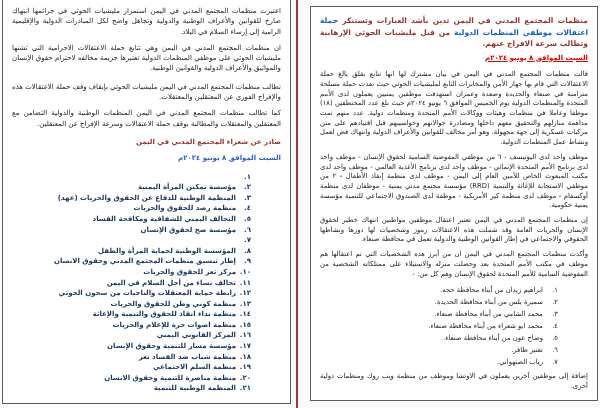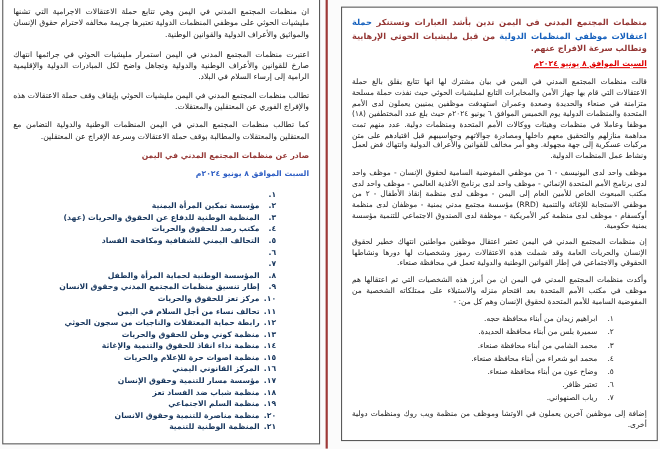--- a/index.html
+++ b/index.html
@@ -37,48 +37,49 @@
   .num-list .num{min-width:12px;flex:0 0 auto;margin-left:3px;}
   .rp .num-list .li{font-size:6.8px;line-height:12px;color:#1a1a1a;}
   .lp .num-list .li{font-size:7px;line-height:10.6px;font-weight:bold;}
   .closing{margin-top:3px;}
 </style>
 </head>
 <body>
 
 <div class="page lp" id="page-left" style="border-color: rgb(90, 90, 90);">
   <div class="content">
+    <p>اعتبرت منظمات المجتمع المدني في اليمن استمرار مليشيات الحوثي في جرائمها انتهاك صارخ للقوانين والأعراف الوطنية والدولية وتجاهل واضح لكل المبادرات الدولية والإقليمية الرامية إلى إرساء السلام في البلاد.</p>
     <p style="margin-bottom:8px;">ان منظمات المجتمع المدني في اليمن وهي تتابع حملة الاعتقالات الاجرامية التي تشنها مليشيات الحوثي على موظفي المنظمات الدولية تعتبرها جريمة مخالفه لاحترام حقوق الإنسان والمواثيق والأعراف الدولية والقوانين الوطنية.</p>
-    <p>اعتبرت منظمات المجتمع المدني في اليمن استمرار مليشيات الحوثي في جرائمها انتهاك صارخ للقوانين والأعراف الوطنية والدولية وتجاهل واضح لكل المبادرات الدولية والإقليمية الرامية إلى إرساء السلام في البلاد.</p>
     <p>تطالب منظمات المجتمع المدني في اليمن مليشيات الحوثي بإيقاف وقف حملة الاعتقالات هذه والإفراج الفوري عن المعتقلين والمعتقلات.</p>
     <p>كما تطالب منظمات المجتمع المدني في اليمن المنظمات الوطنية والدولية التضامن مع المعتقلين والمعتقلات والمطالبة بوقف حملة الاعتقالات وسرعة الإفراج عن المعتقلين.</p>
-    <p class="issued" style="color: rgb(148, 54, 52);">صادر عن منظمات المجتمع المدني في اليمن</p>
+    <p class="issued" style="color: rgb(148, 54, 52);">صادر عن شعراء المجتمع المدني في اليمن</p>
     <p class="issued second" style="color: rgb(47, 95, 196);">السبت الموافق ٨ يونيو ٢٠٢٤م</p>
     <div class="num-list">
         <div class="li" style="color: rgb(23, 54, 93);">
           <span class="num">١.</span>
         </div>
         <div class="li" style="color: rgb(23, 54, 93);">
           <span class="num">٢.</span>
           <span>مؤسسة تمكين المرأة اليمنية</span>
         </div>
         <div class="li" style="color: rgb(23, 54, 93);">
           <span class="num">٣.</span>
           <span>المنظمة الوطنية للدفاع عن الحقوق والحريات (عهد)</span>
         </div>
         <div class="li" style="color: rgb(23, 54, 93);">
           <span class="num">٤.</span>
-          <span>مكتب رصد للحقوق والحريات</span>
+          <span>منظمة رصد للحقوق والحريات</span>
         </div>
         <div class="li" style="color: rgb(23, 54, 93);">
           <span class="num">٥.</span>
           <span>التحالف اليمني للشفافية ومكافحة الفساد</span>
         </div>
         <div class="li" style="color: rgb(23, 54, 93);">
           <span class="num">٦.</span>
+          <span>مؤسسة صح لحقوق الإنسان</span>
         </div>
         <div class="li" style="color: rgb(23, 54, 93);">
           <span class="num">٧.</span>
         </div>
         <div class="li" style="color: rgb(23, 54, 93);">
           <span class="num">٨.</span>
           <span>المؤسسة الوطنية لحماية المرأة والطفل</span>
         </div>
         <div class="li" style="color: rgb(23, 54, 93);">
           <span class="num">٩.</span>
@@ -138,21 +139,21 @@
 
 <div class="divider" style="background: rgb(158, 58, 56);"></div>
 
 <div class="page rp" id="page-right" style="border-color: rgb(90, 90, 90);">
   <div class="content">
     <p class="doc-title"><span class="t-maroon" style="color: rgb(148, 54, 52);">منظمات المجتمع المدني في اليمن تدين بأشد العبارات وتستنكر </span><span class="t-blue" style="color: rgb(21, 96, 189);">حملة اعتقالات موظفي المنظمات الدولية</span><span class="t-maroon" style="color: rgb(148, 54, 52);"> من قبل مليشيات الحوثي الإرهابية وتطالب سرعة الافراج عنهم.</span></p>
     <p class="date-line" style="color: rgb(224, 0, 0);">السبت الموافق ٨ يونيو ٢٠٢٤م</p>
     <p>قالت منظمات المجتمع المدني في اليمن في بيان مشترك لها انها تتابع بقلق بالغ حملة الاعتقالات التي قام بها جهاز الأمن والمخابرات التابع لمليشيات الحوثي حيث نفذت حملة مسلحة متزامنة في صنعاء والحديدة وصعدة وعمران استهدفت موظفين يمنيين يعملون لدى الأمم المتحدة والمنظمات الدولية يوم الخميس الموافق ٦ يونيو ٢٠٢٤م حيث بلغ عدد المختطفين (١٨) موظفا وعاملا في منظمات وهيئات ووكالات الأمم المتحدة ومنظمات دولية. عدد منهم تمت مداهمة منازلهم والتحقيق معهم داخلها ومصادرة جوالاتهم وحواسيبهم قبل اقتيادهم على متن مركبات عسكرية إلى جهة مجهولة. وهو أمر مخالف للقوانين والأعراف الدولية وانتهاك فض لعمل ونشاط عمل المنظمات الدولية.</p>
     <p>موظف واحد لدى اليونيسف - ٦ من موظفي المفوضية السامية لحقوق الإنسان - موظف واحد لدى برنامج الأمم المتحدة الإنمائي - موظف واحد لدى برنامج الأغذية العالمي - موظف واحد لدى مكتب المبعوث الخاص للأمين العام إلى اليمن - موظف لدى منظمة إنقاذ الأطفال - ٢ من موظفي الاستجابة للإغاثة والتنمية (RRD) مؤسسة مجتمع مدني يمنية - موظفان لدى منظمة أوكسفام - موظف لدى منظمة كير الأمريكية - موظفة لدى الصندوق الاجتماعي للتنمية مؤسسة يمنية حكومية.</p>
     <p>إن منظمات المجتمع المدني في اليمن تعتبر اعتقال موظفين مواطنين انتهاك خطير لحقوق الإنسان والحريات العامة وقد شملت هذه الاعتقالات رموز وشخصيات لها دورها ونشاطها الحقوقي والاجتماعي في إطار القوانين الوطنية والدولية تعمل في محافظة صنعاء.</p>
-    <p>وأكدت منظمات المجتمع المدني في اليمن ان من أبرز هذه الشخصيات التي تم اعتقالها هم موظف في مكتب الأمم المتحدة بعد اقتحام منزله والاستيلاء على ممتلكاته الشخصية من المفوضية السامية للأمم المتحدة لحقوق الإنسان وهم كل من: -</p>
+    <p>وأكدت منظمات المجتمع المدني في اليمن ان من أبرز هذه الشخصيات التي تم اعتقالها هم موظف في مكتب الأمم المتحدة بعد وحصلت منزله والاستيلاء على ممتلكاته الشخصية من المفوضية السامية للأمم المتحدة لحقوق الإنسان وهم كل من: -</p>
     <div class="num-list">
         <div class="li">
           <span class="num">١.</span>
           <span>ابراهيم زيدان من أبناء محافظة حجه.</span>
         </div>
         <div class="li">
           <span class="num">٢.</span>
           <span>سميرة بلس من أبناء محافظة الحديدة.</span>
         </div>
         <div class="li">

